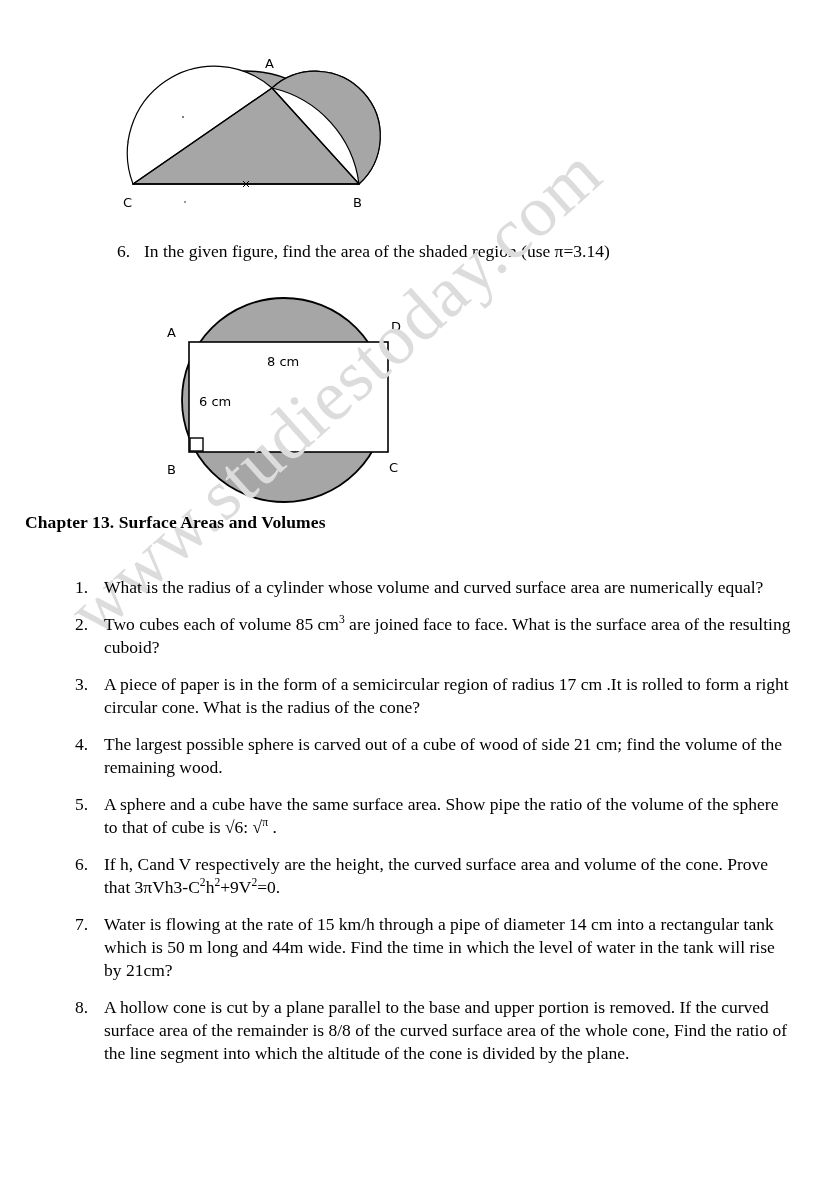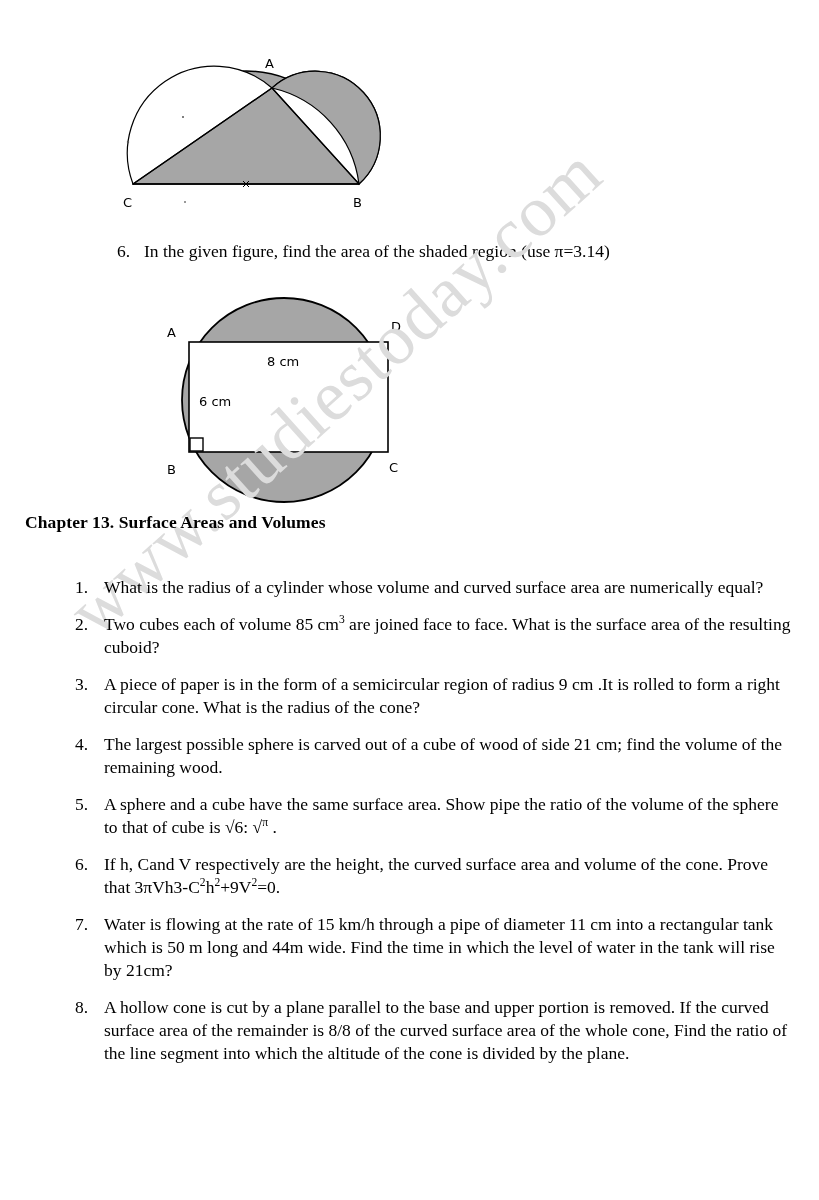--- a/index.html
+++ b/index.html
@@ -206,37 +206,37 @@
       <div class="q-row">
         <div class="q-num">1.</div>
         <div class="q-text"><span>What is the radius of a cylinder whose volume and curved surface area are numerically equal?</span></div>
       </div>
       <div class="q-row">
         <div class="q-num">2.</div>
         <div class="q-text"><span>Two cubes each of volume 85 cm</span><sup>3</sup><span> are joined face to face. What is the surface area of the resulting cuboid?</span></div>
       </div>
       <div class="q-row">
         <div class="q-num">3.</div>
-        <div class="q-text"><span>A piece of paper is in the form of a semicircular region of radius 9 cm .It is rolled to form a right circular cone. What is the radius of the cone?</span></div>
+        <div class="q-text"><span>A piece of paper is in the form of a semicircular region of radius 17 cm .It is rolled to form a right circular cone. What is the radius of the cone?</span></div>
       </div>
       <div class="q-row">
         <div class="q-num">4.</div>
         <div class="q-text"><span>The largest possible sphere is carved out of a cube of wood of side 21 cm; find the volume of the remaining wood.</span></div>
       </div>
       <div class="q-row">
         <div class="q-num">5.</div>
         <div class="q-text"><span>A sphere and a cube have the same surface area. Show pipe the ratio of the volume of the sphere to that of cube is √6:  </span><span class="radical-pi"><span class="rad-sym">√</span><span class="rad-arg">π</span></span><span> .</span></div>
       </div>
       <div class="q-row">
         <div class="q-num">6.</div>
         <div class="q-text"><span>If h, Cand V respectively are the height, the curved surface area and volume of the cone. Prove that 3πVh3-C</span><sup>2</sup><span>h</span><sup>2</sup><span>+9V</span><sup>2</sup><span>=0.</span></div>
       </div>
       <div class="q-row">
         <div class="q-num">7.</div>
-        <div class="q-text"><span>Water is flowing at the rate of 15 km/h through a pipe of diameter 11 cm into a rectangular tank which is 50 m long and 44m wide. Find the time in which the level of water in the tank will rise by 21cm?</span></div>
+        <div class="q-text"><span>Water is flowing at the rate of 15 km/h through a pipe of diameter 14 cm into a rectangular tank which is 50 m long and 44m wide. Find the time in which the level of water in the tank will rise by 21cm?</span></div>
       </div>
       <div class="q-row">
         <div class="q-num">8.</div>
         <div class="q-text"><span>A hollow cone is cut by a plane parallel to the base and upper portion is removed. If the curved surface area of the remainder is 8/8 of the curved surface area of the whole cone, Find the ratio of the line segment into which the altitude of the cone is divided by the plane.</span></div>
       </div>
     </div>
 
   <div id="watermark">
     <div class="wm-text" style="color: rgb(220, 220, 220);">www.studiestoday.com</div>
   </div>

